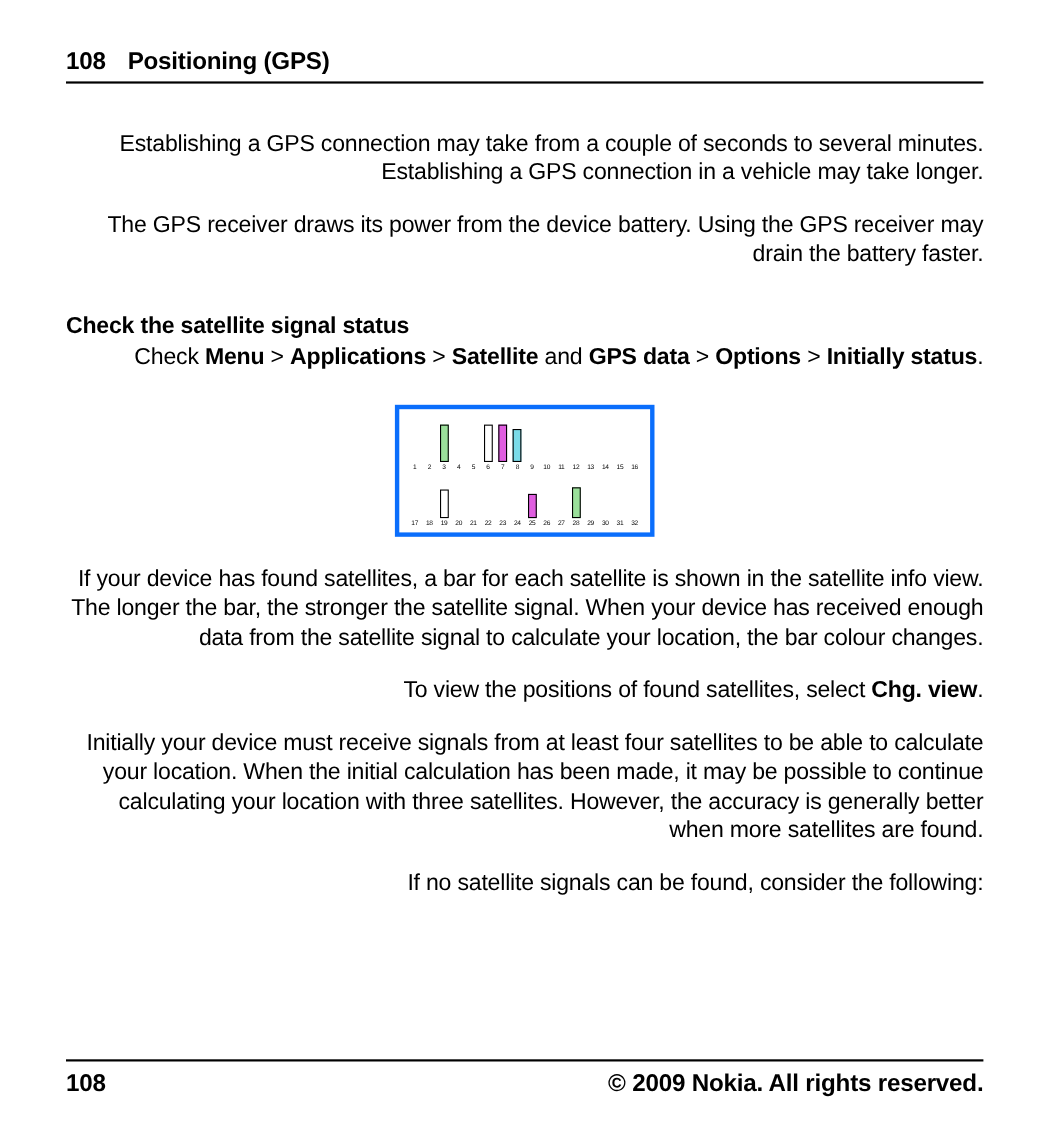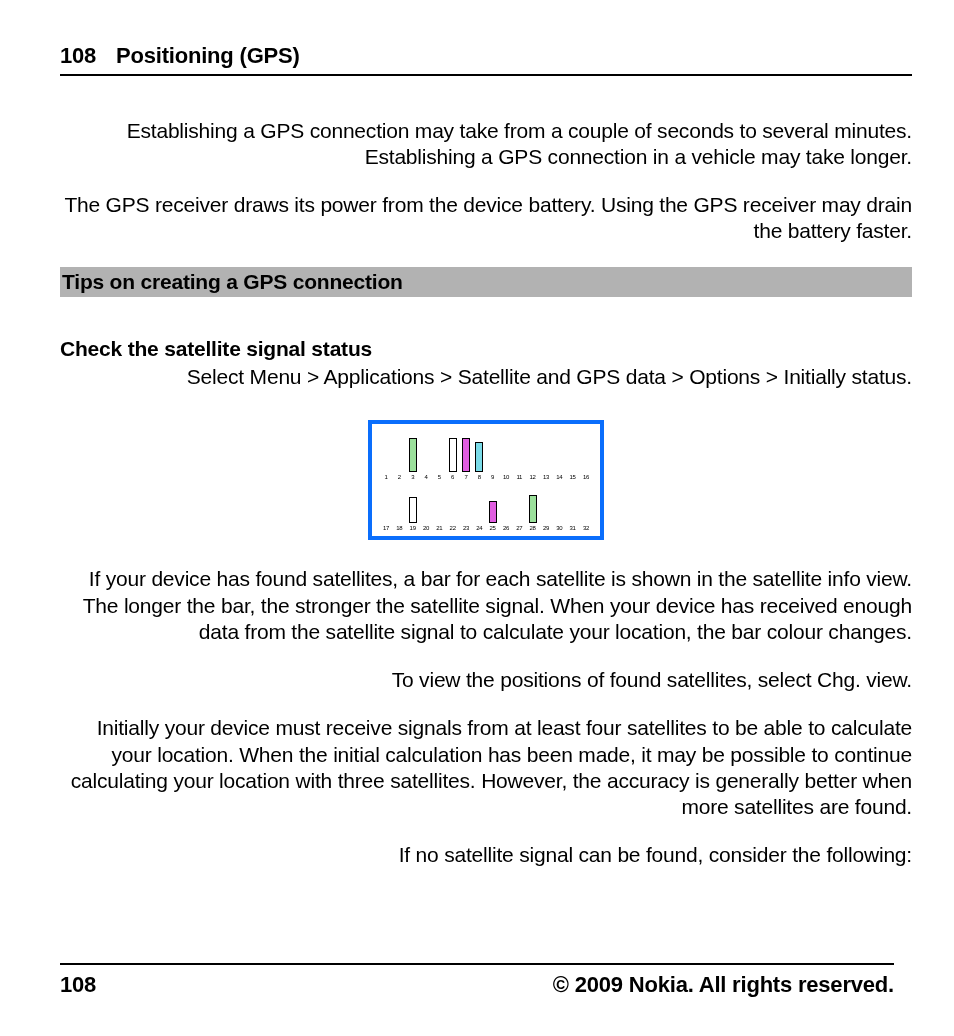--- a/index.html
+++ b/index.html
@@ -9,21 +9,21 @@
     font-family: "Helvetica Neue", Arial, sans-serif;
     color: #000;
     font-size: 21px;
     line-height: 1.25;
     letter-spacing: -0.2px;
   }
   .page {
     box-sizing: border-box;
     width: 954px;
     height: 1036px;
-    padding: 42px 42px 38px 60px;
+    padding: 42px 60px 38px 60px;
     position: relative;
   }
   .top-rule {
     border-bottom: 2px solid #000;
     padding-bottom: 4px;
     margin-bottom: 42px;
   }
   .top-header {
     font-weight: 700;
     font-size: 22px;
@@ -35,21 +35,21 @@
     font-weight: 700;
     padding: 2px 0 2px 2px;
     margin: 8px 0 22px 0;
     font-size: 21px;
   }
   .subhead {
     font-weight: 700;
     margin-bottom: 2px;
     margin-top: 39px;
   }
-  .b { font-weight: 400; }
+  .b { font-weight: 700; }
   .footer {
     position: absolute;
     left: 60px;
     right: 60px;
     bottom: 38px;
   }
   .footer-rule {
     border-top: 2px solid #000;
     padding-top: 6px;
     display: flex;
@@ -120,26 +120,25 @@
     <div class="top-header">
       <span class="pn">108</span>
       <span>Positioning (GPS)</span>
     </div>
   </div>
 
   <p class="para">Establishing a GPS connection may take from a couple of seconds to several minutes. Establishing a GPS connection in a vehicle may take longer.</p>
 
   <p class="para">The GPS receiver draws its power from the device battery. Using the GPS receiver may drain the battery faster.</p>
 
-  <div class="section-bar">Tips on creating a GPS connection</div>
 
   <div class="subhead">Check the satellite signal status</div>
 
   <p class="para" style="margin-bottom:30px">
-    <span>Select </span><span class="b">Menu</span><span> &gt; </span><span class="b">Applications</span><span> &gt; </span><span class="b">Satellite</span><span> and </span><span class="b">GPS data</span><span> &gt; </span><span class="b">Options</span><span> &gt; </span><span class="b">Initially status</span><span>.</span>
+    <span>Check </span><span class="b">Menu</span><span> &gt; </span><span class="b">Applications</span><span> &gt; </span><span class="b">Satellite</span><span> and </span><span class="b">GPS data</span><span> &gt; </span><span class="b">Options</span><span> &gt; </span><span class="b">Initially status</span><span>.</span>
   </p>
 
   <div class="diagram-wrap">
     <div class="diagram" id="sat-diagram">
         <div class="sat-row">
           <div class="sat">
             <div class="slot"></div>
             <div class="sid">1</div>
           </div>
           <div class="sat">
@@ -287,21 +286,21 @@
   </div>
 
   <p class="para">If your device has found satellites, a bar for each satellite is shown in the satellite info view. The longer the bar, the stronger the satellite signal. When your device has received enough data from the satellite signal to calculate your location, the bar colour changes.</p>
 
   <p class="para">
     <span>To view the positions of found satellites, select </span><span class="b">Chg. view</span><span>.</span>
   </p>
 
   <p class="para">Initially your device must receive signals from at least four satellites to be able to calculate your location. When the initial calculation has been made, it may be possible to continue calculating your location with three satellites. However, the accuracy is generally better when more satellites are found.</p>
 
-  <p class="para">If no satellite signal can be found, consider the following:</p>
+  <p class="para">If no satellite signals can be found, consider the following:</p>
 
   <div class="footer">
     <div class="footer-rule">
       <span>108</span>
       <span>© 2009 Nokia. All rights reserved.</span>
     </div>
   </div>
 
 </div>
 

